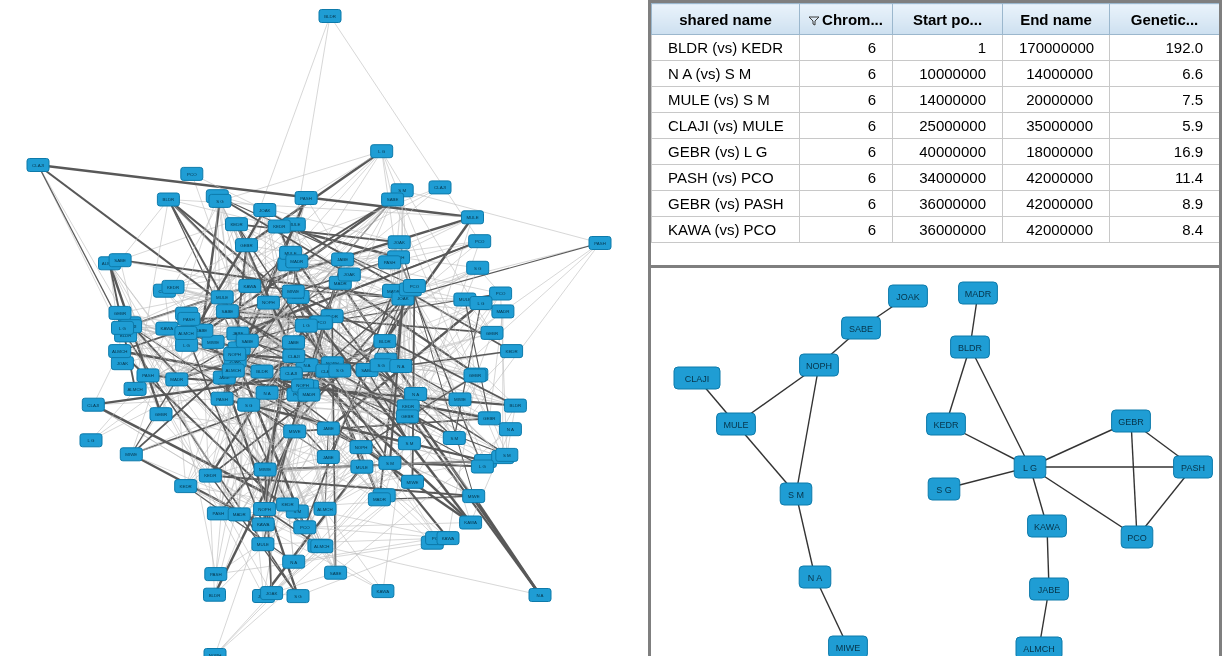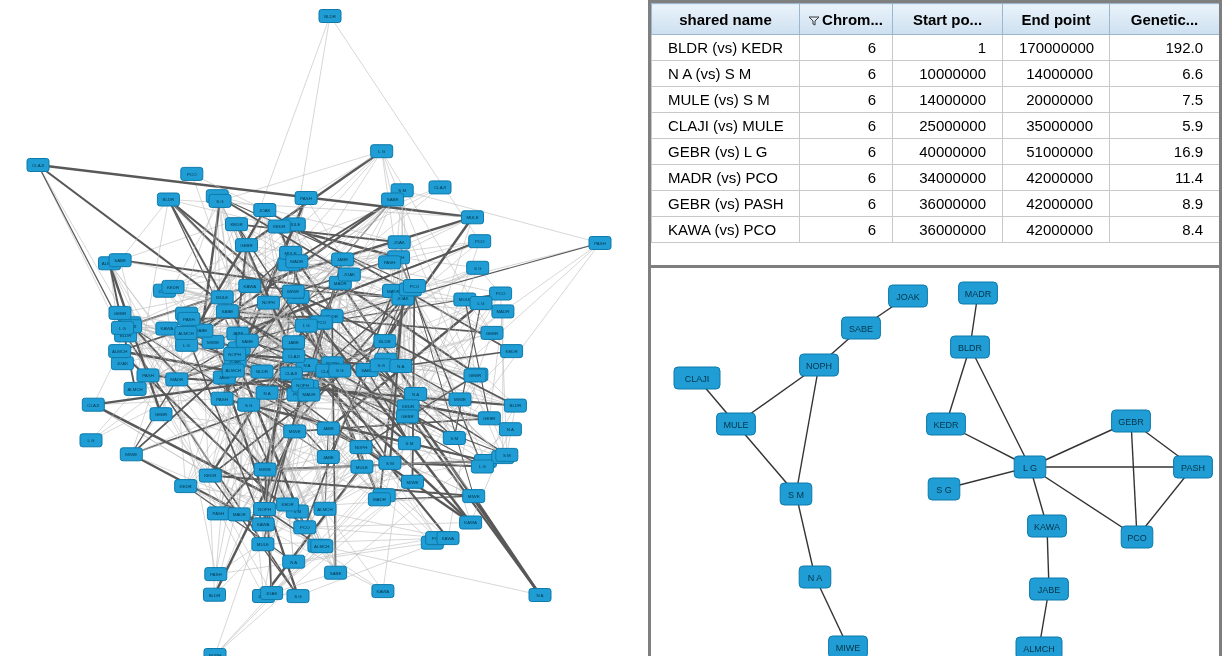--- a/index.html
+++ b/index.html
@@ -1387,21 +1387,21 @@
             <span class="filter-icon">
               <svg width="10" height="10" viewBox="0 0 10 10">
                   <polygon points="0,1 10,1 6,5 6,9 4,8 4,5" fill="none" stroke="#3a3a3a" stroke-width="1"></polygon>
                 </svg>
             </span><span>Chrom...</span>
           </th>
           <th>
             <span>Start po...</span>
           </th>
           <th>
-            <span>End point</span>
+            <span>End name</span>
           </th>
           <th>
             <span>Genetic...</span>
           </th>
         </tr>
       </thead>
       <tbody id="table-body">
           <tr>
             <td class="txt">BLDR (vs) KEDR</td>
             <td class="num">6</td>
@@ -1427,25 +1427,25 @@
             <td class="txt">CLAJI (vs) MULE</td>
             <td class="num">6</td>
             <td class="num">25000000</td>
             <td class="num">35000000</td>
             <td class="num">5.9</td>
           </tr>
           <tr>
             <td class="txt">GEBR (vs) L G</td>
             <td class="num">6</td>
             <td class="num">40000000</td>
-            <td class="num">51000000</td>
+            <td class="num">18000000</td>
             <td class="num">16.9</td>
           </tr>
           <tr>
-            <td class="txt">MADR (vs) PCO</td>
+            <td class="txt">PASH (vs) PCO</td>
             <td class="num">6</td>
             <td class="num">34000000</td>
             <td class="num">42000000</td>
             <td class="num">11.4</td>
           </tr>
           <tr>
             <td class="txt">GEBR (vs) PASH</td>
             <td class="num">6</td>
             <td class="num">36000000</td>
             <td class="num">42000000</td>

